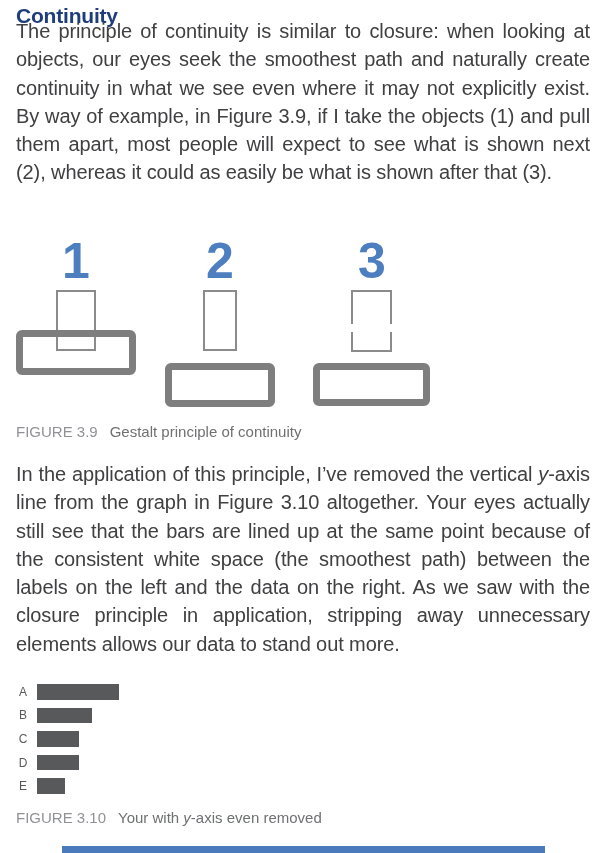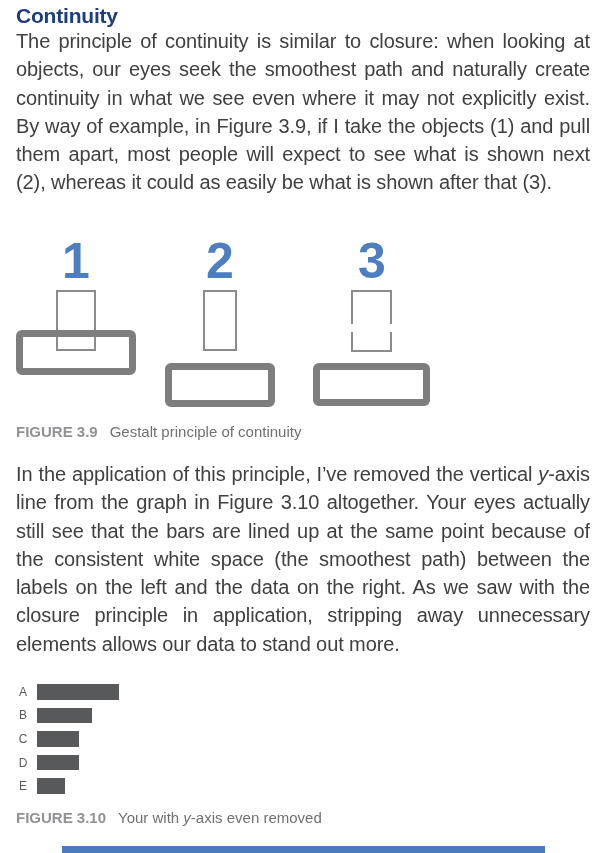--- a/index.html
+++ b/index.html
@@ -10,21 +10,21 @@
   .heading{
     position:absolute;left:16px;top:4px;margin:0;
     font-size:21px;font-weight:bold;color:var(--heading,#1e3d7d);
     letter-spacing:-0.2px;
   }
   .body-text{
     position:absolute;left:16px;width:574px;margin:0;
     font-size:20px;line-height:28.3px;color:var(--body_text,#404042);
     text-align:justify;letter-spacing:-0.1px;
   }
-  .p1{top:27px;}
+  .p1{top:17px;}
   .p2{top:460px;}
   .body-text i{font-style:italic;}
   
   .numeral{
     position:absolute;width:60px;text-align:center;
     font-size:50px;line-height:50px;font-weight:bold;
     color:var(--numeral_blue,#4d7ec0);top:236px;
   }
   .num1{left:46px;} .num2{left:190px;} .num3{left:342px;}
   .shape{position:absolute;box-sizing:border-box;background:transparent;}
@@ -33,21 +33,21 @@
   .g1-vert{left:56px;top:290px;width:40px;height:61px;}
   .g1-horiz{left:16px;top:330px;width:120px;height:45px;}
   .g2-vert{left:203px;top:290px;width:34px;height:61px;}
   .g2-horiz{left:165px;top:363px;width:110px;height:44px;}
   .g3-vert-top{left:351px;top:290px;width:41px;height:34px;border-bottom:none;}
   .g3-vert-bottom{left:351px;top:332px;width:41px;height:20px;border-top:none;}
   .g3-horiz{left:313px;top:363px;width:117px;height:43px;}
   
   .caption{position:absolute;left:16px;font-size:15px;line-height:20px;}
   .cap39{top:422px;} .cap310{top:808px;}
-  .cap-label{font-weight:bold;color:var(--caption_label,#909295);margin-right:12px;}
+  .cap-label{font-weight:normal;color:var(--caption_label,#909295);margin-right:12px;}
   .cap-text{color:var(--caption_text,#6f7072);text-align:center;}
   .cap-text i{font-style:italic;}
   
   .chart{position:absolute;left:16px;top:684px;}
   .chart-row{display:flex;align-items:center;height:15.6px;margin-bottom:8px;}
   .bar-label{
     display:inline-block;width:14px;margin-right:7px;text-align:center;
     font-size:12px;color:var(--bar_gray,#58595b);
   }
   .bar{height:15.6px;background:var(--bar_gray,#58595b);}

